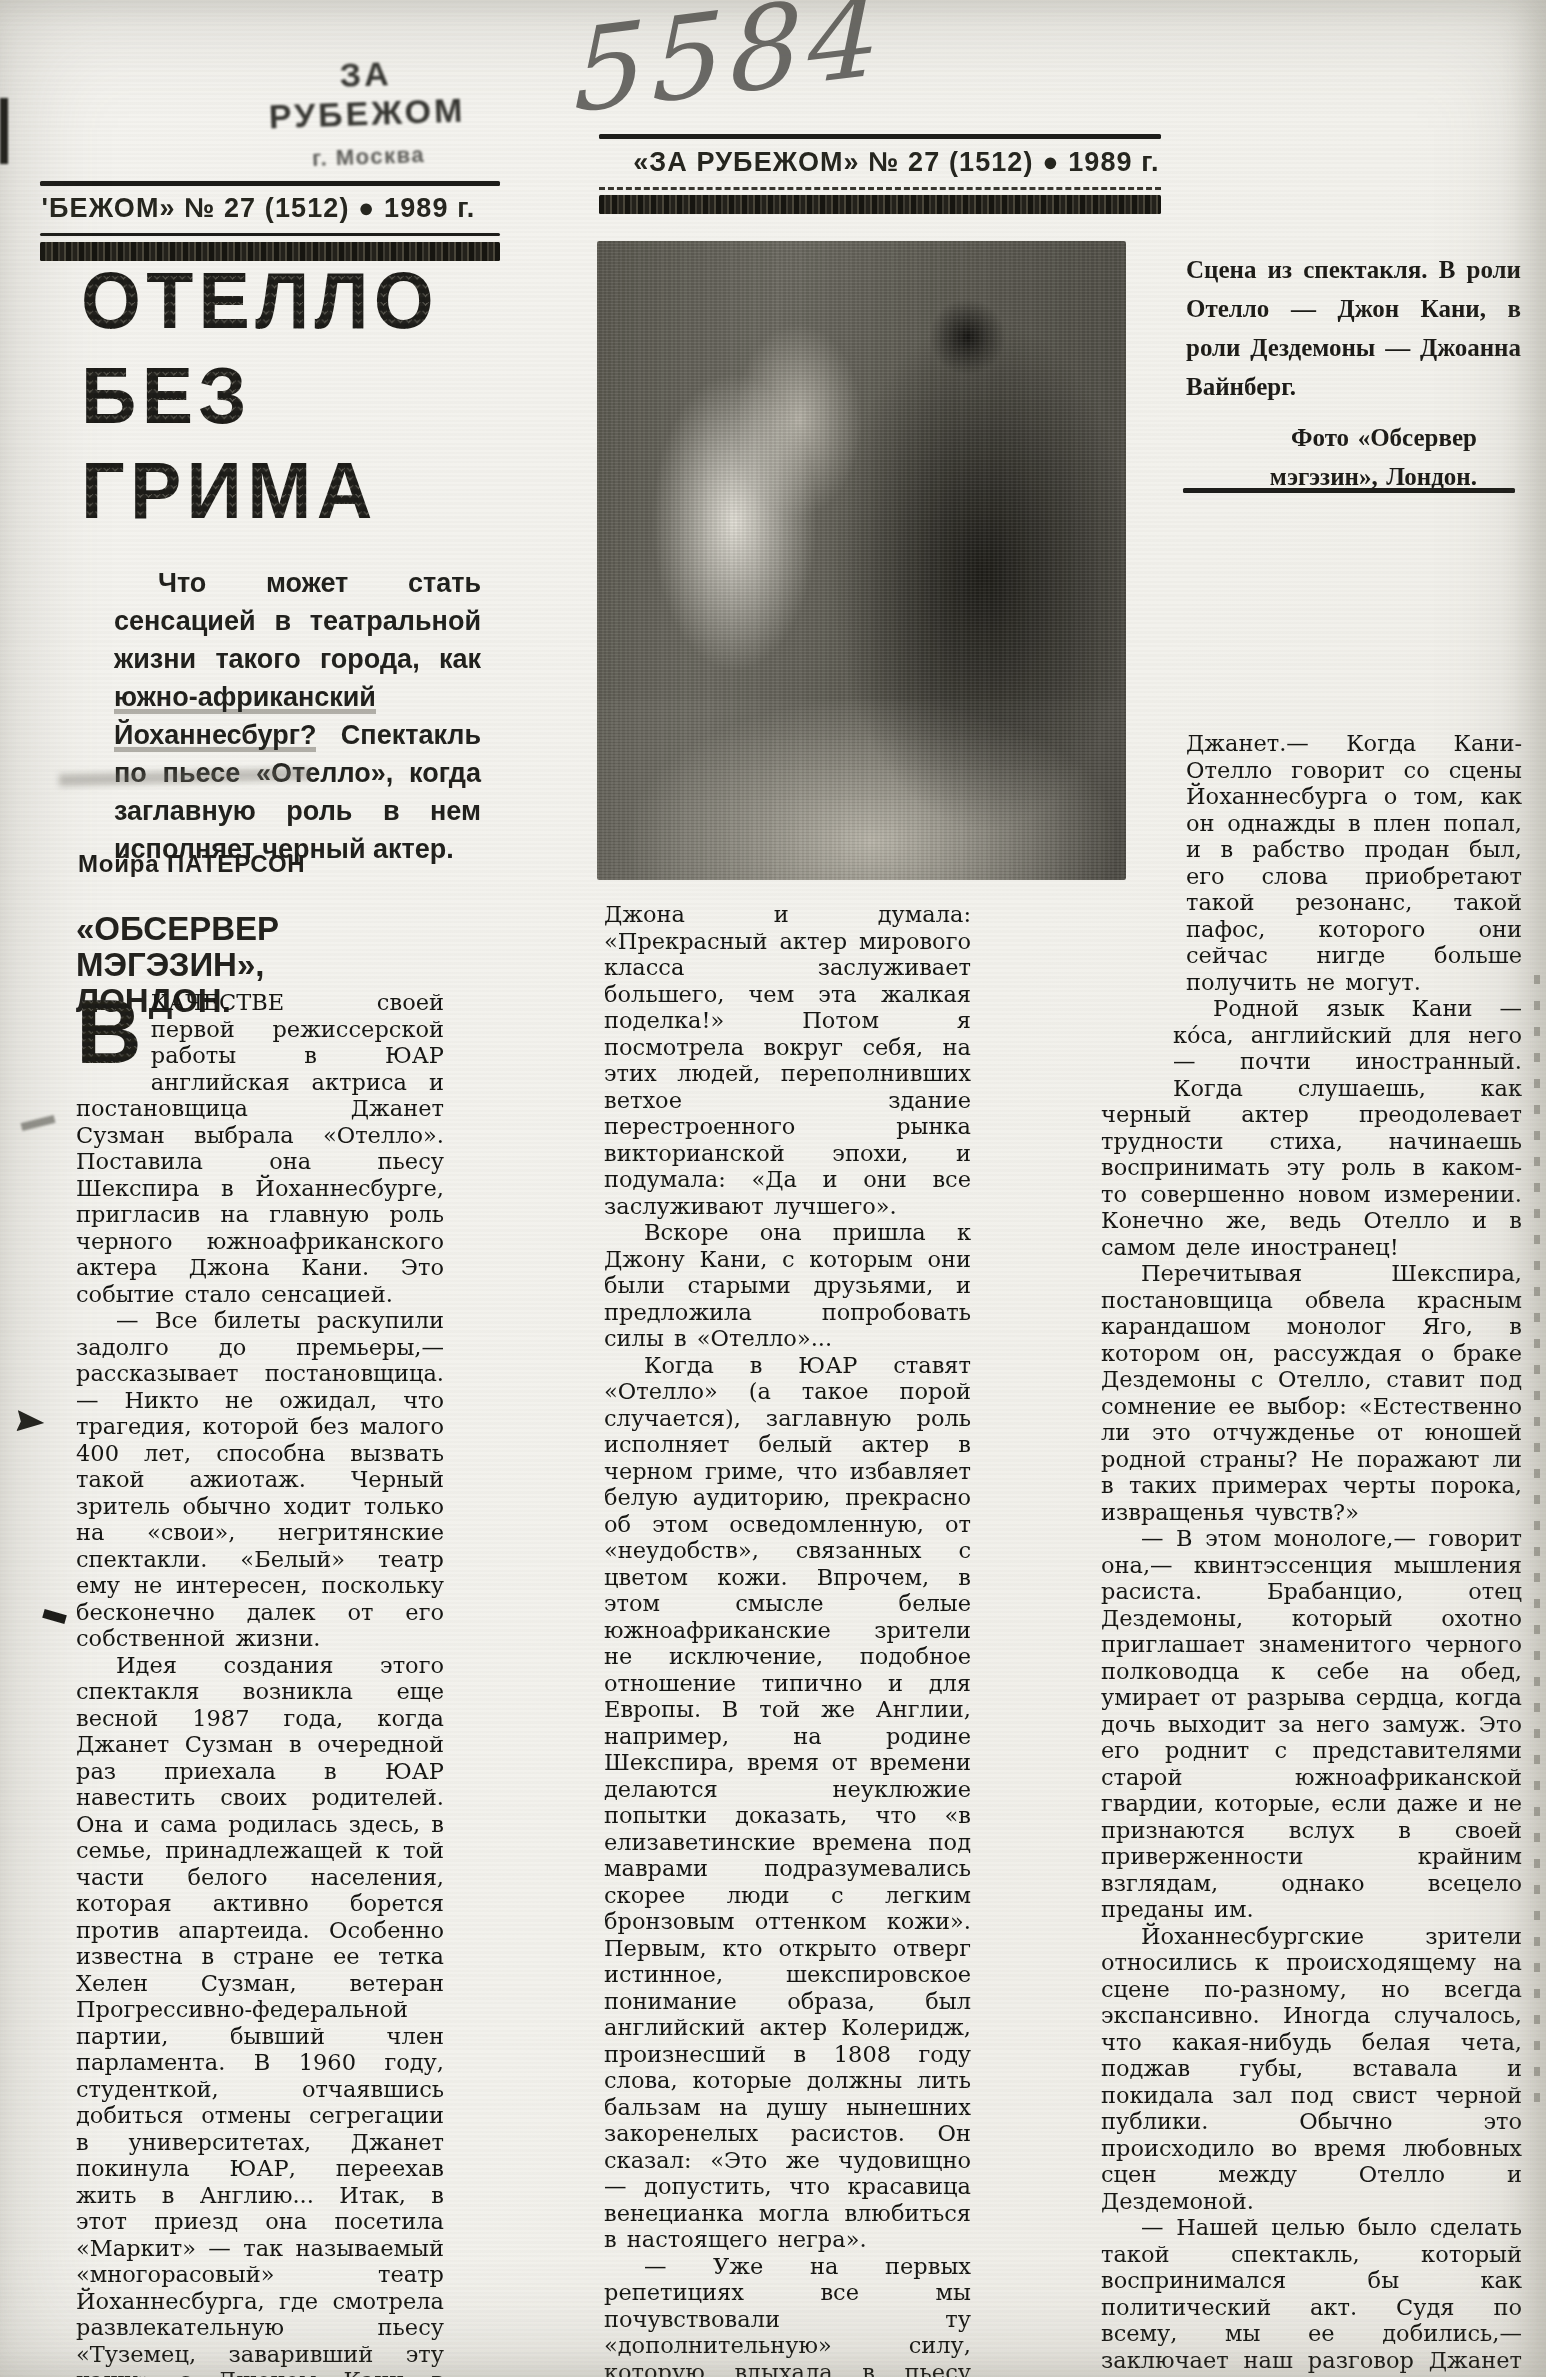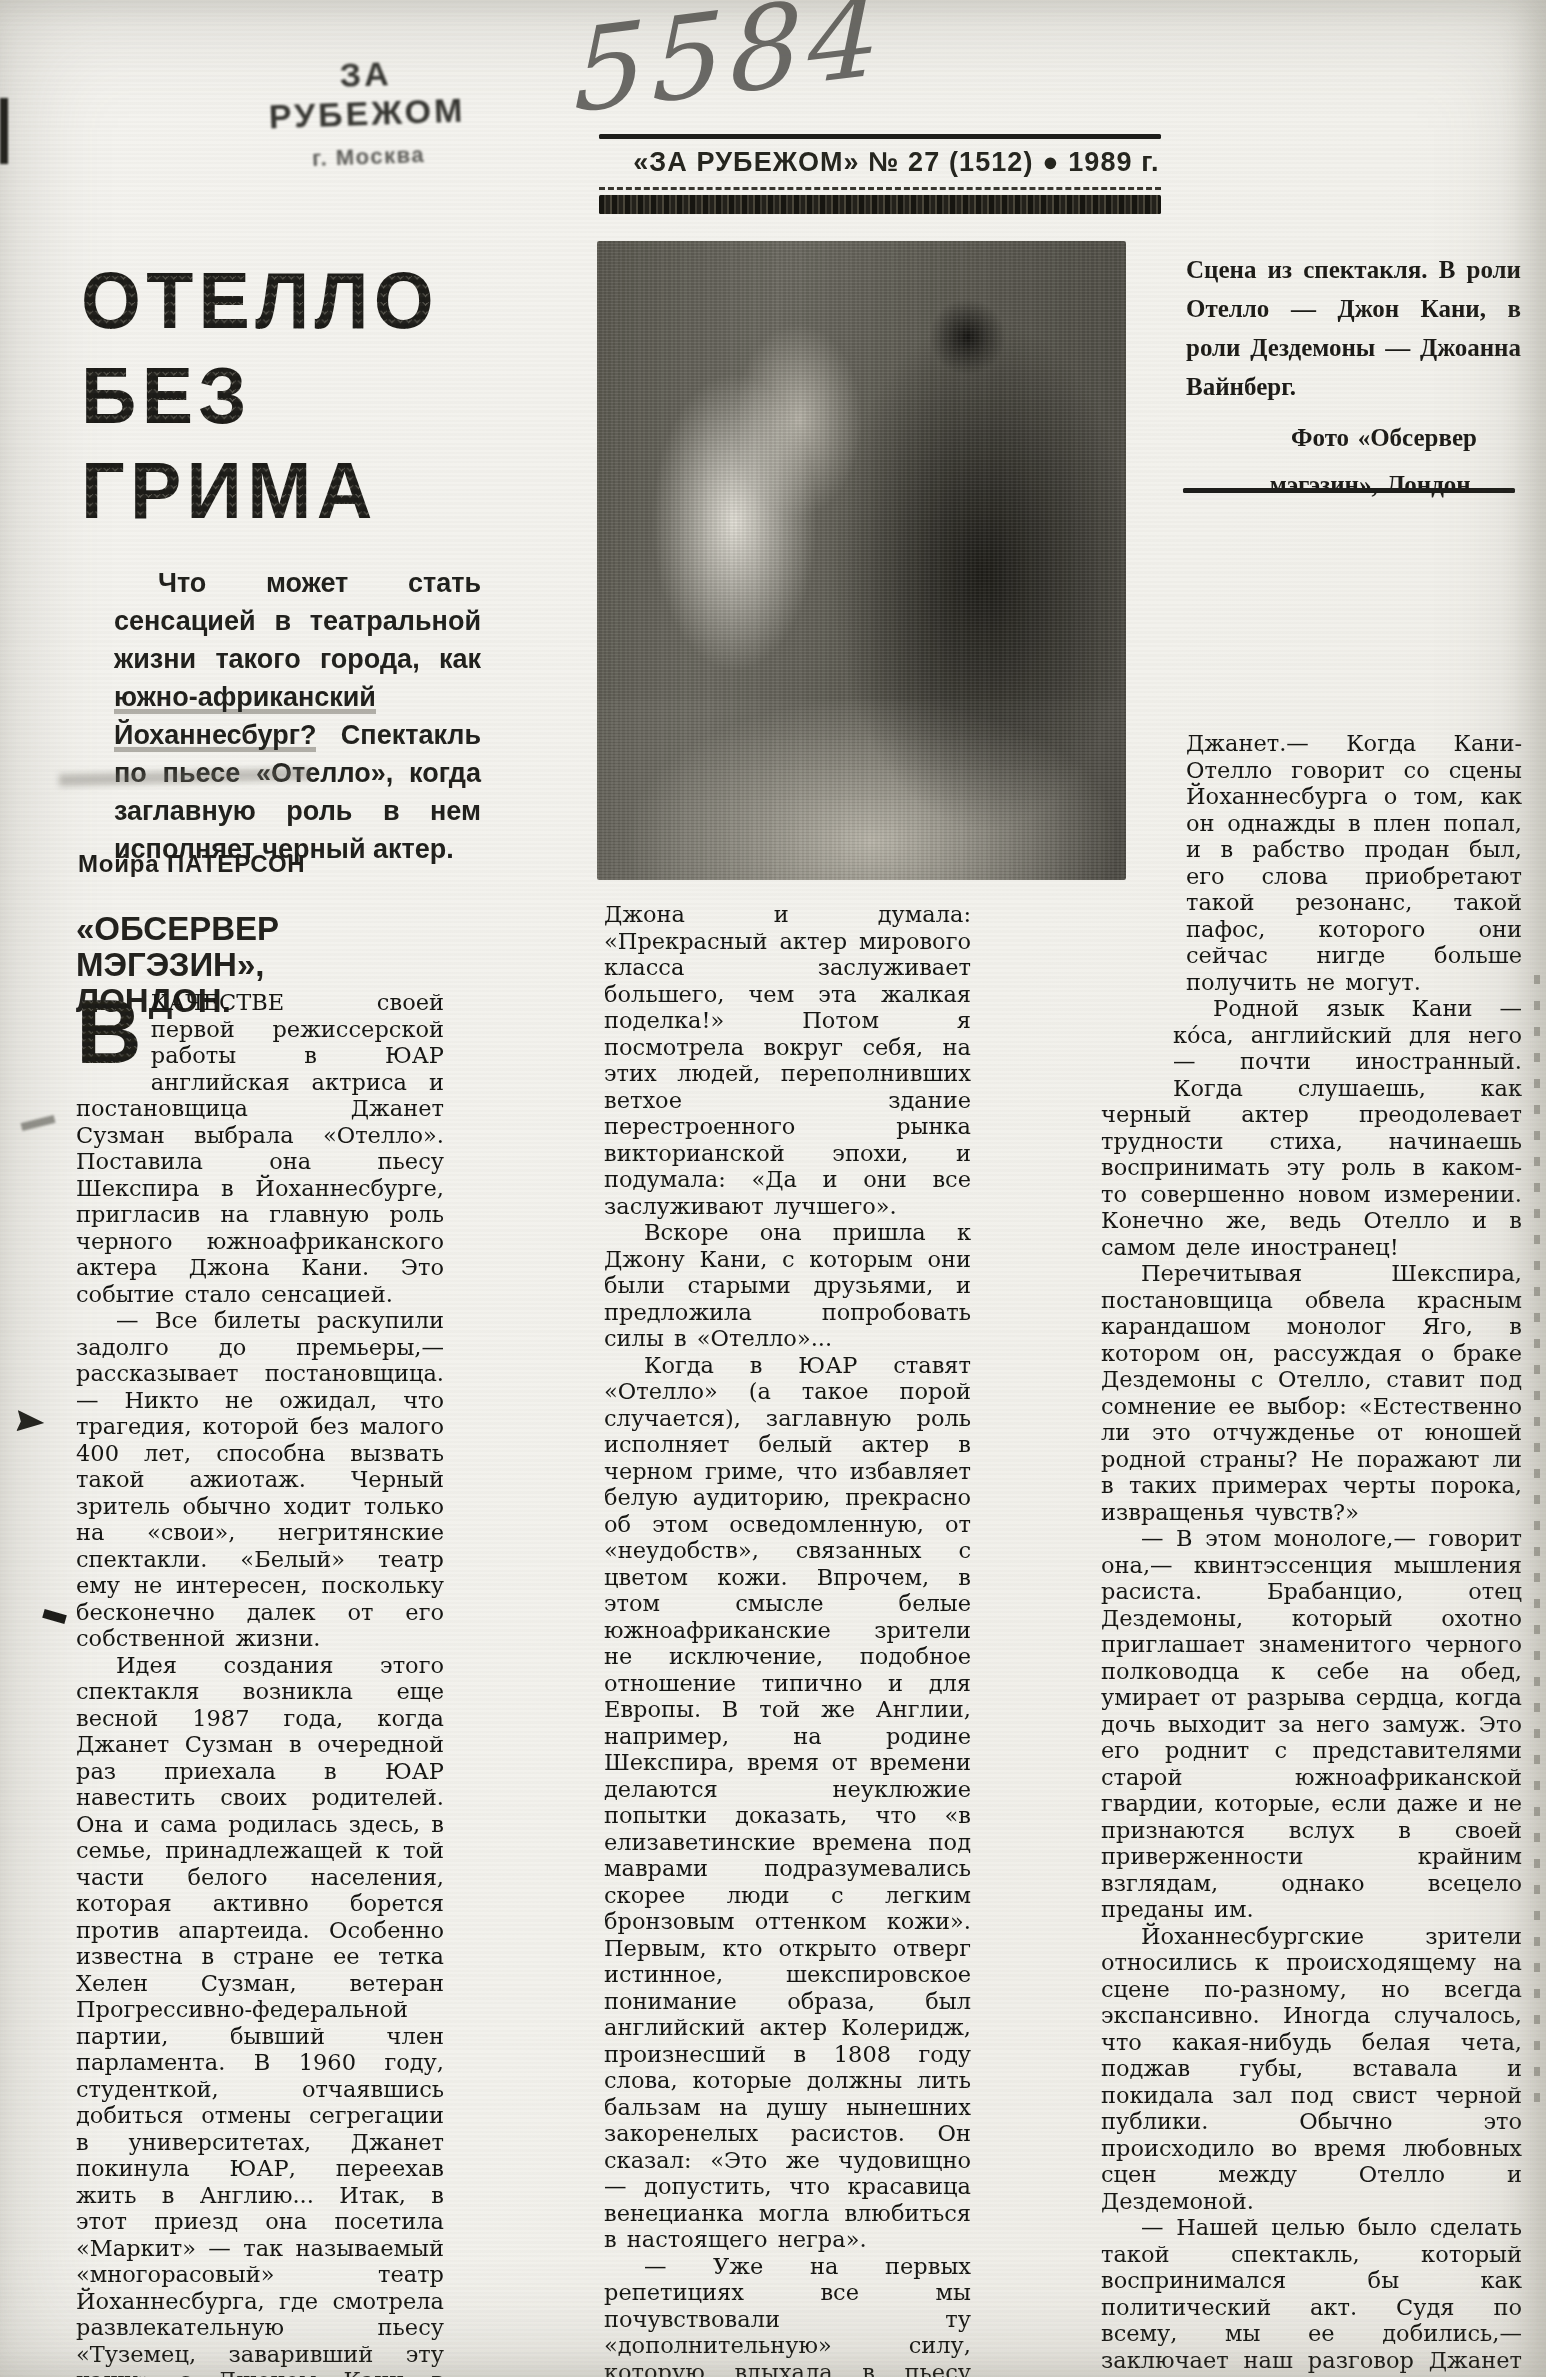--- a/index.html
+++ b/index.html
@@ -122,20 +122,26 @@
 
   <div class="edge-mark"></div>
 
   <div class="stamp">
     <div class="stamp-l1">ЗА РУБЕЖОМ</div>
     <div class="stamp-l2">г. Москва</div>
   </div>
 
   <div class="handwriting">5584</div>
 
+  <header class="hdr hdr-left">
+    <div class="rule r1"></div>
+    <div class="issue">'БЕЖОМ» № 27 (1512) ● 1989 г.</div>
+    <div class="rule r2"></div>
+    <div class="speckbar"></div>
+  </header>
 
   <header class="hdr hdr-center">
     <div class="rule r1"></div>
     <div class="issue">«ЗА РУБЕЖОМ» № 27 (1512) ● 1989 г.</div>
     <div class="ruledash"></div>
     <div class="speckbar"></div>
   </header>
 
   <div class="title">
     <div>ОТЕЛЛО</div>
@@ -152,21 +158,21 @@
   <div class="credit">
     <div>«ОБСЕРВЕР МЭГЭЗИН»,</div>
     <div>ЛОНДОН.</div>
   </div>
 
   <div class="photo"></div>
 
   <div class="caption">
     <p>Сцена из спектакля. В роли Отелло — Джон Кани, в роли Дездемоны — Джоанна Вайнберг.</p>
     <p class="photocredit">Фото «Обсервер</p>
-    <p class="photocredit" style="margin-top:8px">мэгэзин», Лондон.</p>
+    <p class="photocredit" style="margin-top:0">мэгэзин», Лондон.</p>
   </div>
 
   <div class="col3rule"></div>
 
   <div class="bodycol col1">
     <p><span class="dropcap">В</span><span>КАЧЕСТВЕ своей первой режиссерской работы в ЮАР английская актриса и постановщица Джанет Сузман выбрала «Отелло». Поставила она пьесу Шекспира в Йоханнесбурге, пригласив на главную роль черного южноафриканского актера Джона Кани. Это событие стало сенсацией.</span></p>
     <p>— Все билеты раскупили задолго до премьеры,— рассказывает постановщица.— Никто не ожидал, что трагедия, которой без малого 400 лет, способна вызвать такой ажиотаж. Черный зритель обычно ходит только на «свои», негритянские спектакли. «Белый» театр ему не интересен, поскольку бесконечно далек от его собственной жизни.</p>
     <p>Идея создания этого спектакля возникла еще весной 1987 года, когда Джанет Сузман в очередной раз приехала в ЮАР навестить своих родителей. Она и сама родилась здесь, в семье, принадлежащей к той части белого населения, которая активно борется против апартеида. Особенно известна в стране ее тетка Хелен Сузман, ветеран Прогрессивно-федеральной партии, бывший член парламента. В 1960 году, студенткой, отчаявшись добиться отмены сегрегации в университетах, Джанет покинула ЮАР, переехав жить в Англию... Итак, в этот приезд она посетила «Маркит» — так называемый «многорасовый» театр Йоханнесбурга, где смотрела развлекательную пьесу «Туземец, заваривший эту кашу» с Джоном Кани в главной роли.</p>
 
   </div>

